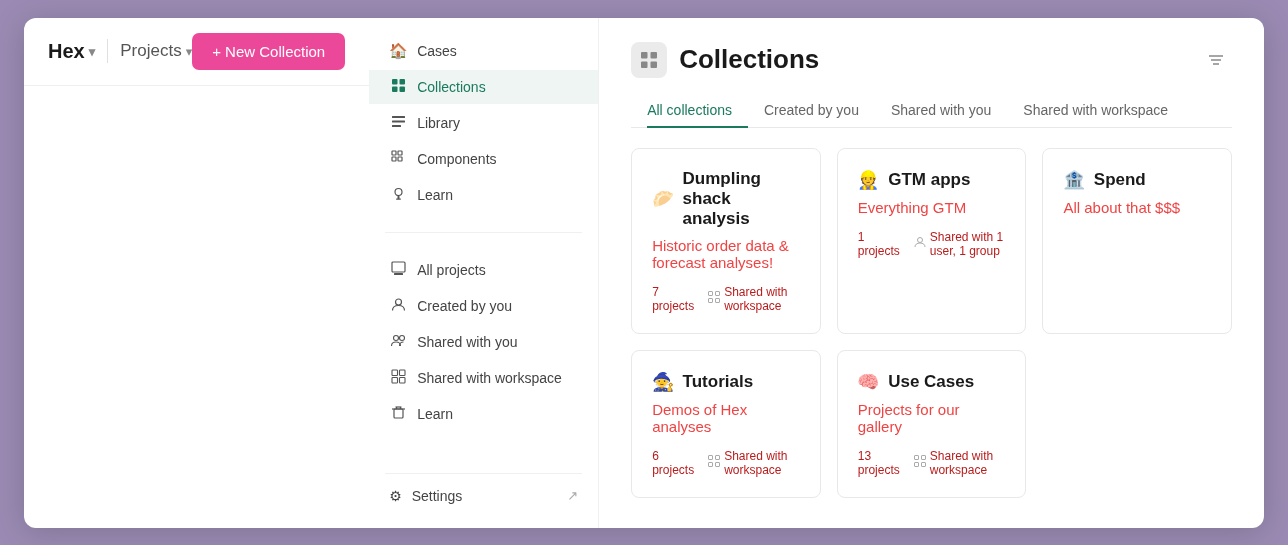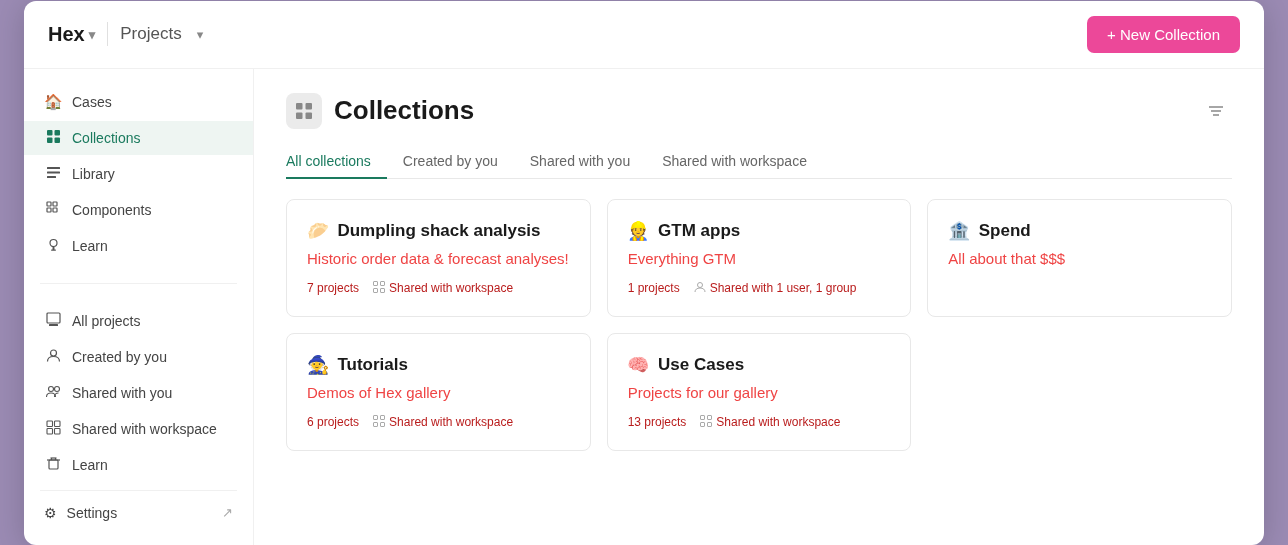--- a/index.html
+++ b/index.html
@@ -12,21 +12,21 @@
       font-family: -apple-system, BlinkMacSystemFont, 'Segoe UI', sans-serif;
     }
     .window {
       background: #fff;
       border-radius: 12px;
       width: 1240px;
       min-height: 510px;
       box-shadow: 0 4px 32px rgba(0,0,0,0.18);
       overflow: hidden;
       display: flex;
-      flex-direction: column;
+      flex-direction: row;
     }
     
     .topbar {
       display: flex;
       align-items: center;
       padding: 0 24px;
       height: 68px;
       border-bottom: 1px solid #f0f0f0;
       flex-shrink: 0;
     }
@@ -53,21 +53,21 @@
       width: 1px;
       height: 24px;
       background: #e0e0e0;
       margin: 0 12px;
     }
     .projects-label {
       font-size: 17px;
       color: #555;
       display: flex;
       align-items: center;
-      gap: 15px;
+      gap: 4px;
       cursor: pointer;
     }
     .projects-label .caret {
       font-size: 13px;
       color: #888;
     }
     .btn-new-collection {
       background: #ec4899;
       color: #fff;
       border: none;
@@ -188,20 +188,21 @@
       color: #666;
       cursor: pointer;
       border-bottom: 2px solid transparent;
       margin-bottom: -1px;
     }
     .tab:first-child { padding-left: 0; }
     .tab.active {
       color: #1a7a5e;
       border-bottom: 2px solid #1a7a5e;
       font-weight: 500;
+      margin-left: 16px;
     }
     
     .cards-grid {
       display: grid;
       grid-template-columns: repeat(3, 1fr);
       gap: 16px;
     }
     .card {
       border: 1px solid #e8e8e8;
       border-radius: 8px;
@@ -476,21 +477,21 @@
       </div>
 
       <div style="height:16px"></div>
       <div class="cards-grid">
 
         <div class="card">
           <div class="card-title">
             <span class="emoji">🧙</span>
             <span>Tutorials</span>
           </div>
-          <div class="card-desc">Demos of Hex gallery</div>
+          <div class="card-desc">Demos of Hex analyses</div>
           <div class="card-meta">
             <div class="card-meta-item">
               <span>6 projects</span>
             </div>
             <div class="card-meta-item">
               <span class="card-meta-icon">
                 <svg width="12" height="12" viewBox="0 0 12 12" fill="none">
                     <rect x="0.5" y="0.5" width="4" height="4" rx="0.5" fill="none" stroke="#aaa" stroke-width="1"></rect>
                     <rect x="7.5" y="0.5" width="4" height="4" rx="0.5" fill="none" stroke="#aaa" stroke-width="1"></rect>
                     <rect x="0.5" y="7.5" width="4" height="4" rx="0.5" fill="none" stroke="#aaa" stroke-width="1"></rect>

